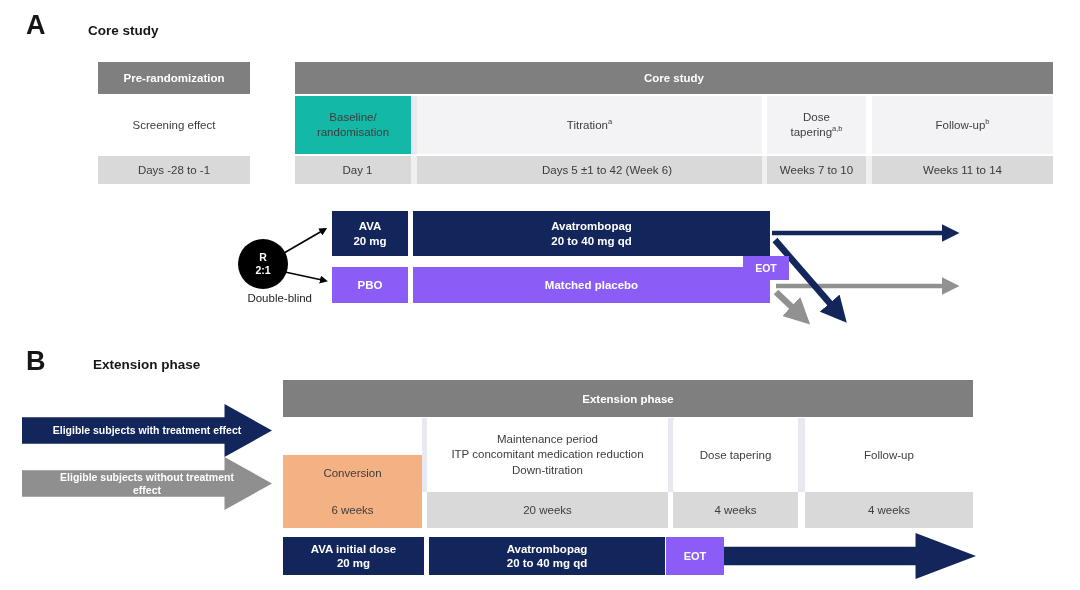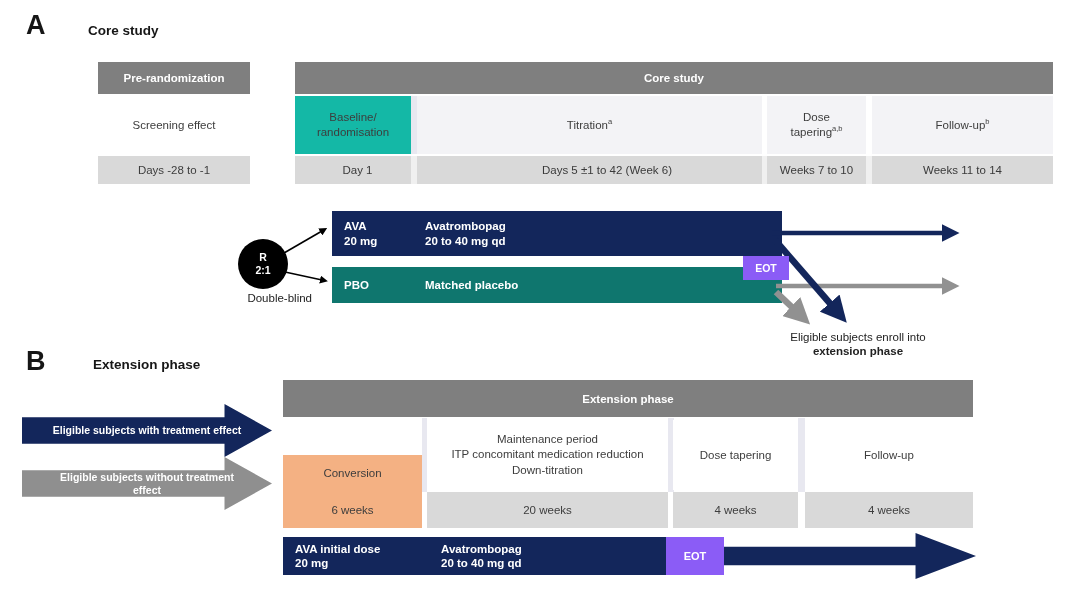--- a/index.html
+++ b/index.html
@@ -12,23 +12,23 @@
        display:flex;align-items:center;justify-content:center;}
   .cell{display:flex;align-items:center;justify-content:center;text-align:center;
         font-size:11.5px;line-height:1.3;}
   .cell-fill{background:#f3f3f6;}
   .timing-bar{background:#d9d9d9;}
   .timing-txt{position:absolute;top:0;height:100%;display:flex;align-items:center;
         justify-content:center;font-size:11.5px;color:#3a3a3a;}
   .sep{background:#e8e8f0;}
   .sep-light{background:rgba(255,255,255,.6);}
   .navy{background:#13265b;}
-  .graybar{background:#0f766e;}
+  .graybar{background:#8b5cf6;}
   .barbox{color:#fff;font-weight:bold;font-size:11.5px;line-height:1.25;
-        display:flex;flex-direction:column;align-items:flex-start;justify-content:center;text-align:center;padding-left:12px;}
+        display:flex;flex-direction:column;align-items:center;justify-content:center;text-align:center;}
   .eot{background:#8b5cf6;color:#fff;font-weight:bold;font-size:10.5px;
         display:flex;align-items:center;justify-content:center;z-index:5;}
   .r-circle{width:50px;height:50px;border-radius:50%;background:#000;color:#fff;
         font-weight:bold;font-size:10.5px;line-height:1.25;display:flex;flex-direction:column;
         align-items:center;justify-content:center;text-align:center;}
   .caption{font-size:11.5px;color:#222;text-align:right;}
   .note{font-size:11.5px;color:#222;text-align:center;line-height:1.25;}
   .note b{font-weight:bold;}
   .side-arrow{display:flex;align-items:center;justify-content:center;
         color:#fff;font-weight:bold;font-size:10.5px;text-align:center;line-height:1.2;
@@ -92,24 +92,20 @@
     <span>20 to 40 mg qd</span>
   </div>
   <div class="abs graybar barbox" style="left:332px;top:267px;width:76px;height:36px;">
     <span>PBO</span>
   </div>
   <div class="abs graybar barbox" style="left:413px;top:267px;width:357px;height:36px;">
     <span>Matched placebo</span>
   </div>
   <div class="abs eot" style="left:743px;top:256px;width:46px;height:24px;">EOT</div>
 
-  <div class="abs note" style="left:758px;top:330px;width:200px;">
-    <span>Eligible subjects enroll into</span><br>
-    <b>extension phase</b>
-  </div>
 
   <svg class="abs" style="left:0;top:0;pointer-events:none;" width="1080" height="590" viewBox="0 0 1080 590">
     <defs>
       <marker id="hN" viewBox="0 0 4 4" refX="1" refY="2" markerWidth="4" markerHeight="4" orient="auto" markerUnits="strokeWidth">
           <path d="M0,0 L4,2 L0,4 Z" fill="#13265b"></path>
         </marker>
       <marker id="hG" viewBox="0 0 4 4" refX="1" refY="2" markerWidth="4" markerHeight="4" orient="auto" markerUnits="strokeWidth">
           <path d="M0,0 L4,2 L0,4 Z" fill="#919191"></path>
         </marker>
       <marker id="hB" viewBox="0 0 4 4" refX="1" refY="2" markerWidth="5" markerHeight="5" orient="auto" markerUnits="strokeWidth">

